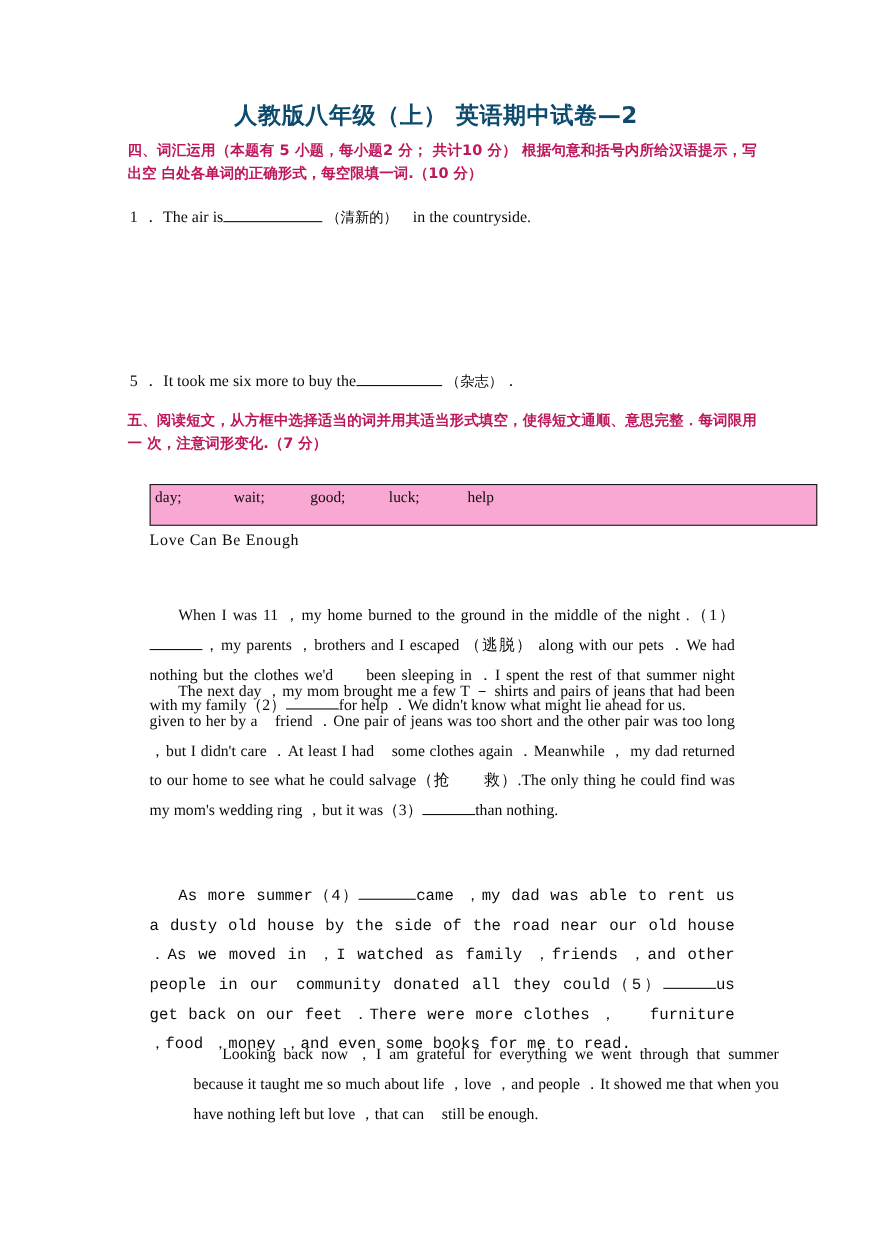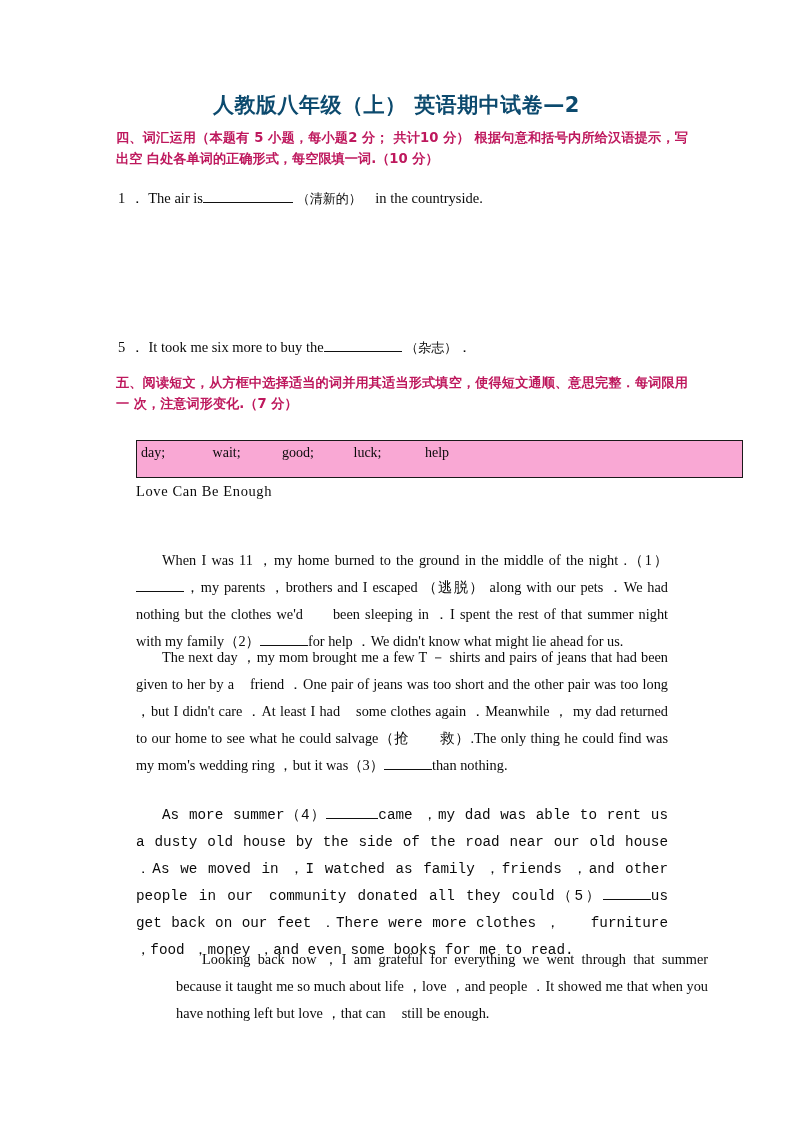--- a/index.html
+++ b/index.html
@@ -118,21 +118,21 @@
     position: absolute;
     left: 136px;
     width: 532px;
     font-size: 14.3px;
     line-height: 27px;
     text-align: justify;
     text-justify: inter-word;
   }
   .para .indent { display: inline-block; width: 26px; }
   #p1 { top: 520px; margin-top: 27px; }
-  #p2 { top: 644px; }
+  #p2 { top: 616px; }
   #p3 { top: 802px; font-family: Liberation Mono, monospace; }
   #p4 { top: 946px; margin-left: 40px; }
 
   .inline-blank {
     display: inline-block;
     border-bottom: 1.2px solid #111;
     width: 48px;
     vertical-align: baseline;
   }
   .inline-blank.wide { width: 52px; }

